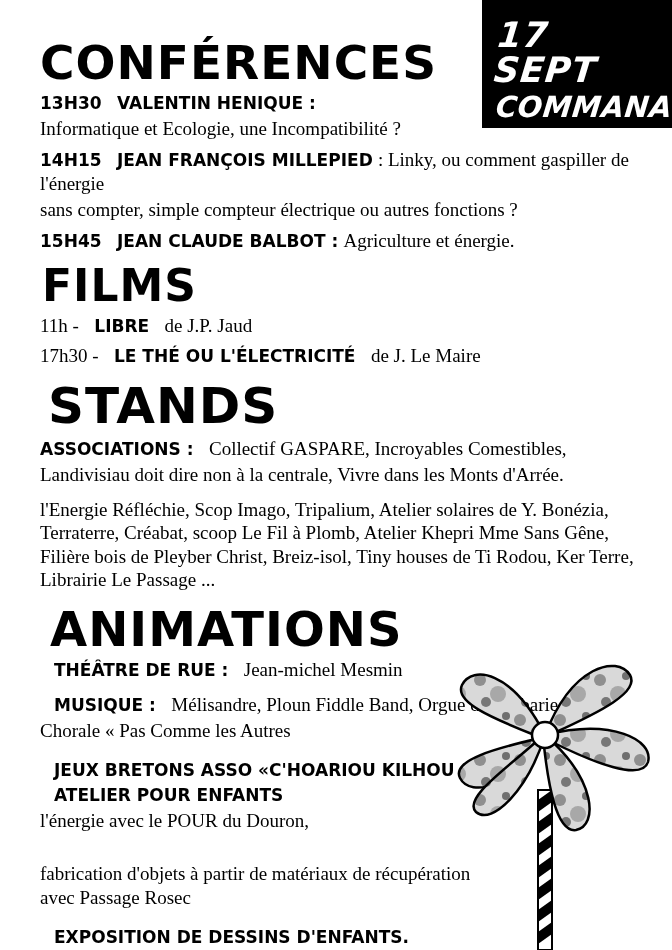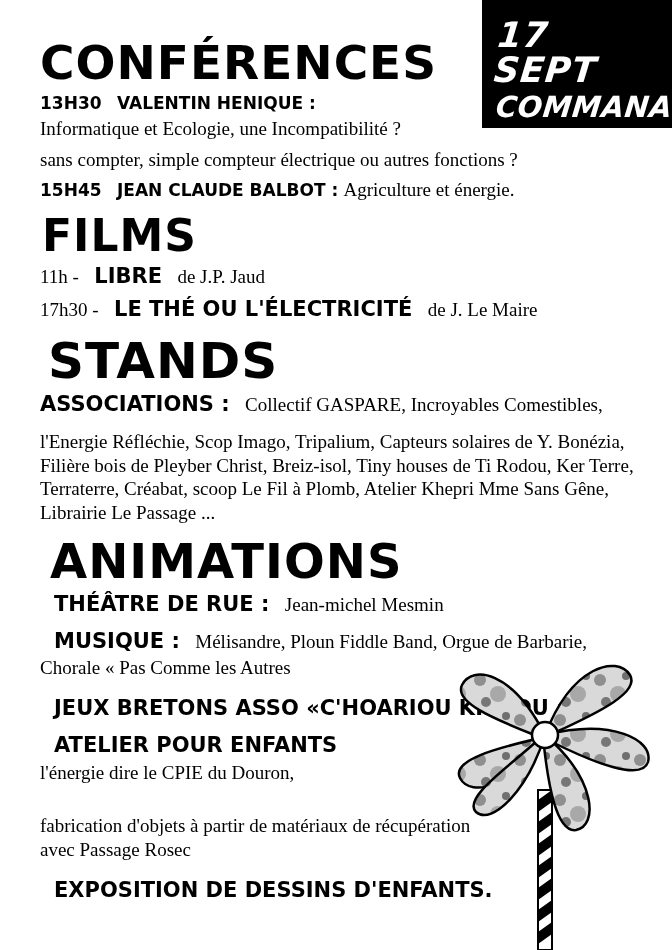--- a/index.html
+++ b/index.html
@@ -78,21 +78,21 @@
     font-size: 18.5px;
     line-height: 1.28;
     margin: 0 0 2px 0;
   }
   .cond {
     font-family: "DejaVu Sans", sans-serif;
     font-weight: bold;
     font-size: 17px;
     letter-spacing: 0px;
   }
-  .cond.lg { font-size: 21px; }
+  .cond.lg { font-size: 17px; }
   .regular { font-family: "Liberation Serif", serif; font-size: 19px; }
   .sub-indent { margin-left: 14px; }
 
   .para {
     font-family: "Liberation Serif", serif;
     font-size: 19px;
     line-height: 1.3;
     margin: 0;
   }
   .para.tight { line-height: 1.24; }
@@ -127,20 +127,26 @@
       <div class="conf-item">
         <div class="line">
           <span class="cond">13H30</span>
           <span>&nbsp;</span>
           <span class="cond">VALENTIN HENIQUE :</span>
         </div>
         <div class="para">Informatique et Ecologie, une Incompatibilité ?</div>
       </div>
 
       <div class="conf-item">
+        <div class="line">
+          <span class="cond">14H15</span>
+          <span>&nbsp;</span>
+          <span class="cond">JEAN FRANÇOIS MILLEPIED</span>
+          <span class="regular">: Linky, ou comment gaspiller de l'énergie</span>
+        </div>
         <div class="para">sans compter, simple compteur électrique ou autres fonctions ?</div>
       </div>
 
       <div class="conf-item">
         <div class="line">
           <span class="cond">15H45</span>
           <span>&nbsp;</span>
           <span class="cond">JEAN CLAUDE BALBOT :</span>
           <span class="regular">Agriculture et énergie.</span>
         </div>
@@ -165,24 +171,25 @@
       </div>
     </div>
 
     <div class="section" style="margin-top:12px;">
       <h1 class="big stands">STANDS</h1>
       <div class="line">
         <span class="cond lg">ASSOCIATIONS :</span>
         <span>&nbsp;</span>
         <span class="regular">Collectif GASPARE, Incroyables Comestibles,</span>
       </div>
+      <div class="para">Landivisiau doit dire non à la centrale, Vivre dans les Monts d'Arrée.</div>
       <div style="height:10px;"></div>
-      <div class="para tight">l'Energie Réfléchie, Scop Imago, Tripalium, Capteurs solaires de Y. Bonézia,</div>
+      <div class="para tight">l'Energie Réfléchie, Scop Imago, Tripalium, Atelier solaires de Y. Bonézia,</div>
+      <div class="para tight">Terraterre, Créabat,  scoop Le Fil à Plomb, Atelier  Khepri Mme Sans Gêne,</div>
       <div class="para tight">Filière bois de Pleyber Christ, Breiz-isol, Tiny houses de Ti Rodou, Ker Terre,</div>
-      <div class="para tight">Terraterre, Créabat,  scoop Le Fil à Plomb, Atelier  Khepri Mme Sans Gêne,</div>
       <div class="para tight">Librairie Le Passage ...</div>
     </div>
 
     <div class="section" style="margin-top:12px;">
       <h1 class="big animations">ANIMATIONS</h1>
 
       <div class="line sub-indent">
         <span class="cond lg">THÉÂTRE DE RUE :</span>
         <span>&nbsp;</span>
         <span class="regular">Jean-michel Mesmin</span>
@@ -192,24 +199,24 @@
         <span class="cond lg">MUSIQUE :</span>
         <span>&nbsp;</span>
         <span class="regular">Mélisandre, Ploun Fiddle Band, Orgue de Barbarie,</span>
       </div>
       <div class="para sub-indent">Chorale « Pas Comme les Autres</div>
 
       <div class="line sub-indent" style="margin-top:14px;">
         <span class="cond lg">JEUX BRETONS ASSO «C'HOARIOU KILHOU »</span>
       </div>
 
-      <div class="line sub-indent" style="margin-top:10px;">
+      <div class="line sub-indent" style="margin-top:2px;">
         <span class="cond lg">ATELIER POUR ENFANTS</span>
       </div>
-      <div class="para sub-indent">l'énergie dire le CPIE du Douron,</div>
+      <div class="para sub-indent">l'énergie avec le POUR du Douron,</div>
       <div class="para sub-indent" style="margin-top:28px;">fabrication d'objets à partir de matériaux de récupération</div>
       <div class="para sub-indent">avec Passage Rosec</div>
 
       <div class="line sub-indent" style="margin-top:14px;">
         <span class="cond lg">EXPOSITION DE DESSINS D'ENFANTS.</span>
       </div>
     </div>
 
   </div>
 

